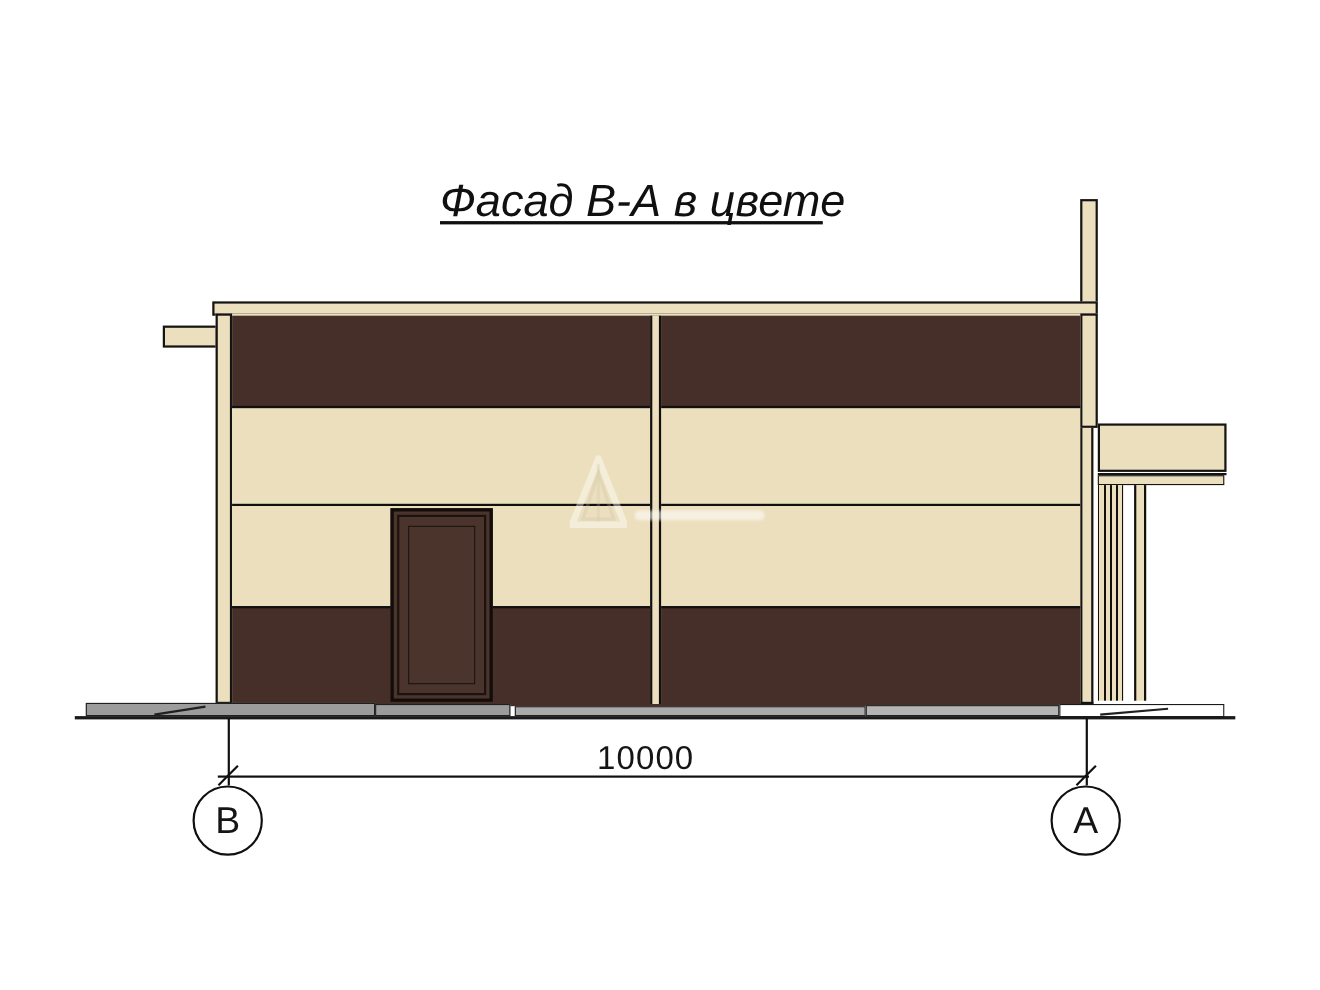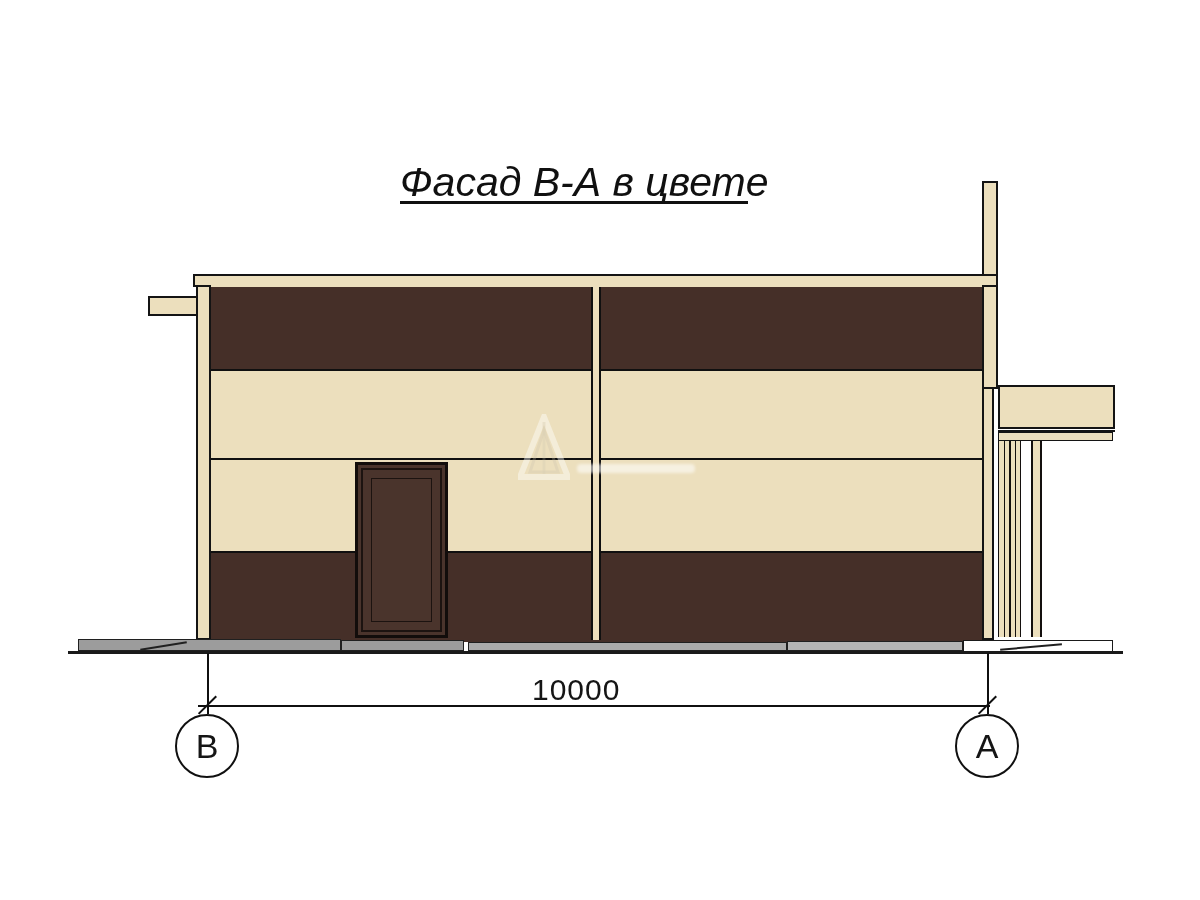--- a/index.html
+++ b/index.html
@@ -72,21 +72,21 @@
   .platform-diag{left:1000px;top:645.5px;width:62px;height:1.5px;background:#202020;transform:rotate(-5deg);}
   .ground-line{left:68px;top:651px;width:1055px;height:3px;background:#1a1a1a;}
 
   
   .ext-line-left{left:206.5px;top:653px;width:2px;height:61px;background:var(--ink);}
   .ext-line-right{left:986.5px;top:653px;width:2px;height:61px;background:var(--ink);}
   .dim-line{left:198px;top:704.5px;width:792px;height:2px;background:var(--ink);}
   .dim-tick{width:25px;height:2.2px;background:var(--ink);transform:rotate(-45deg);}
   .dim-tick-left{left:195px;top:704.3px;}
   .dim-tick-right{left:975px;top:704.3px;}
-  .dim-value{left:532px;top:673px;width:110px;
+  .dim-value{left:532px;top:673px;width:110px;text-align:center;
     font-size:30px;color:#151515;letter-spacing:1px;}
   .axis-marker{width:64px;height:64px;border:2.5px solid var(--ink);border-radius:50%;
     background:#fff;display:flex;align-items:center;justify-content:center;
     font-size:34px;color:#151515;}
   .axis-marker-left{left:175px;top:714px;}
   .axis-marker-right{left:955px;top:714px;}
 
   
   .watermark-logo{left:518px;top:414px;width:52px;height:66px;opacity:.5;}
   .watermark-text{left:575px;top:432px;font-size:29px;font-weight:bold;

